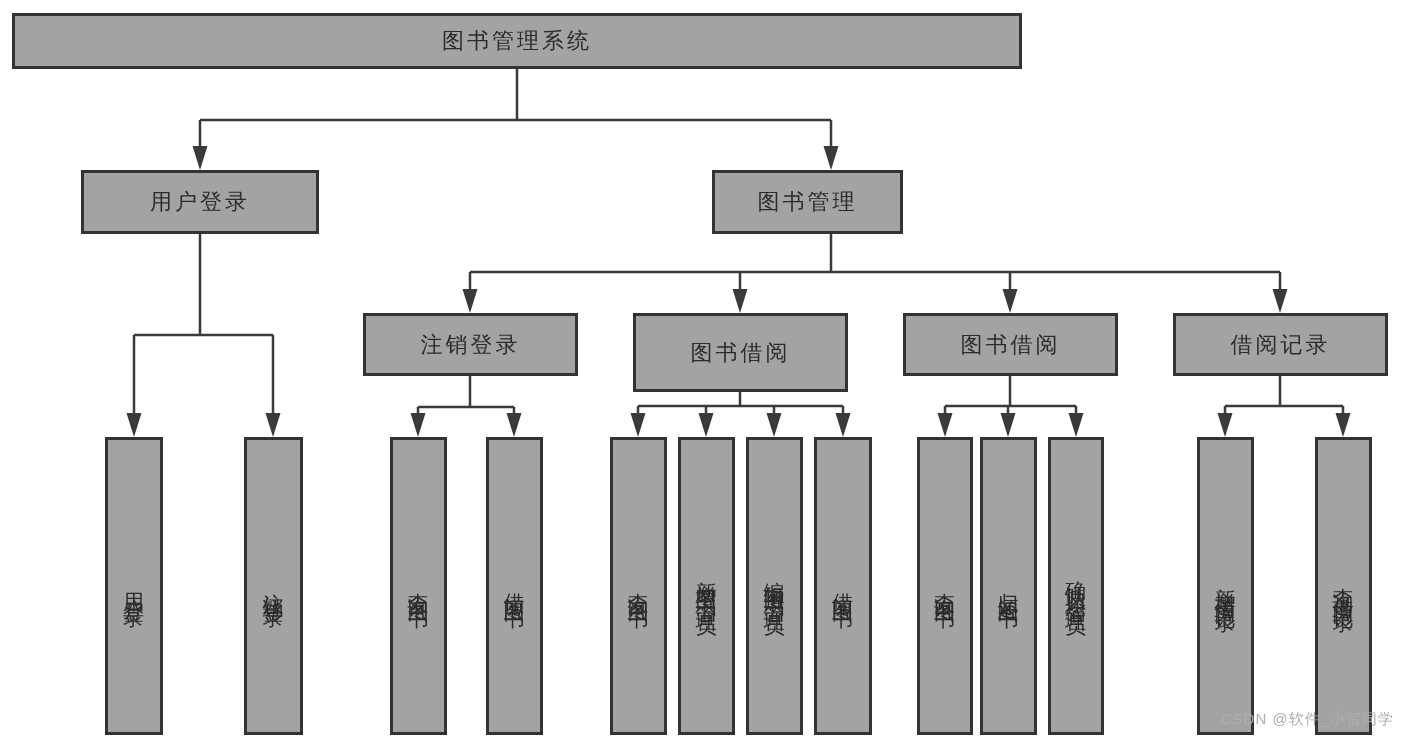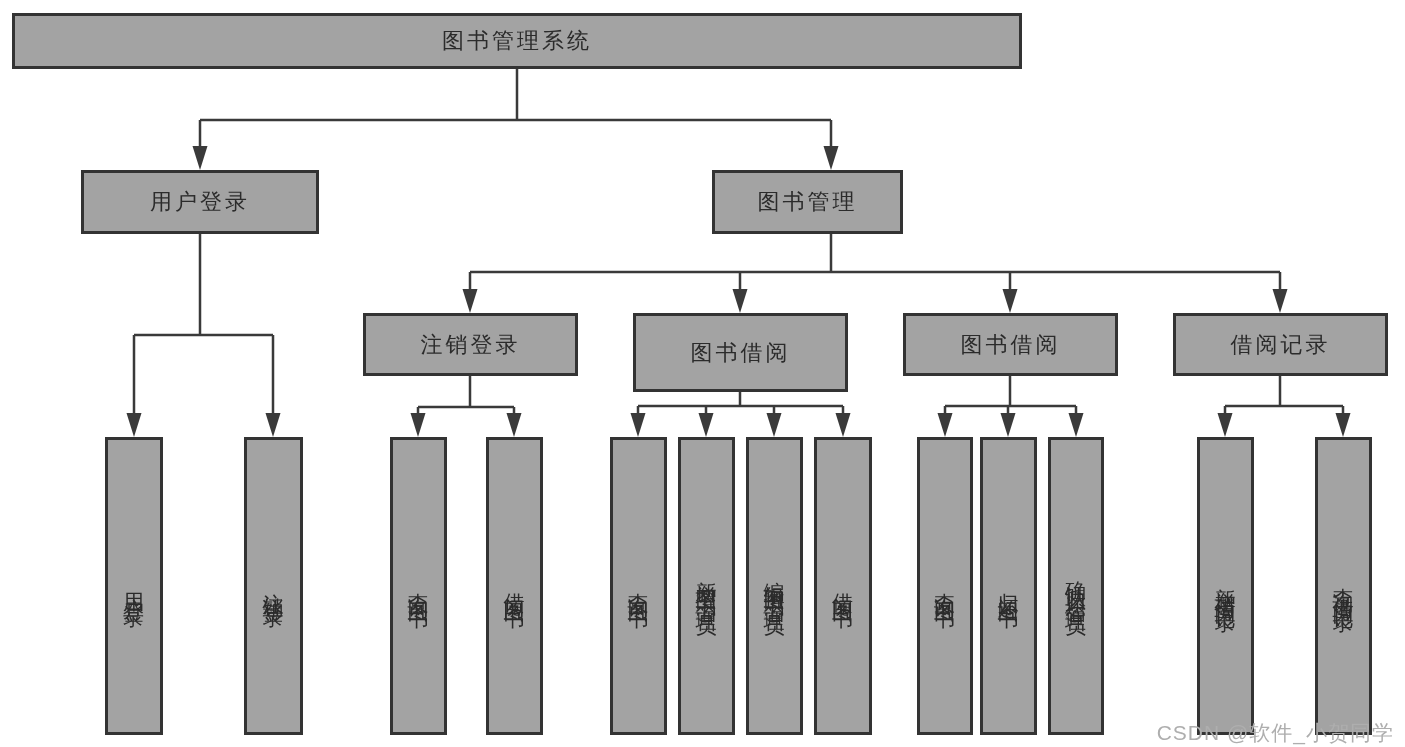--- a/index.html
+++ b/index.html
@@ -15,22 +15,22 @@
     border:3px solid var(--border,#333333);box-sizing:border-box;
     display:flex;align-items:center;justify-content:center;
     color:var(--text,#2b2b2b);
   }
   .h-text{font-size:22px;letter-spacing:3px;white-space:nowrap;}
   .v-text{
     writing-mode:vertical-rl;text-orientation:mixed;
     font-size:21px;letter-spacing:5px;line-height:1;
   }
   .watermark{
-    position:absolute;right:11px;bottom:0;z-index:3;
-    font-size:21px;letter-spacing:1px;color:var(--watermark,#aeaeae);
+    position:absolute;right:11px;bottom:18px;z-index:3;
+    font-size:15px;letter-spacing:1px;color:var(--watermark,#aeaeae);
     white-space:nowrap;
   }
 </style>
 </head>
 <body>
 
 <div class="canvas">
 
   <svg class="connectors" width="1405" height="747" viewBox="0 0 1405 747">
     <g>

